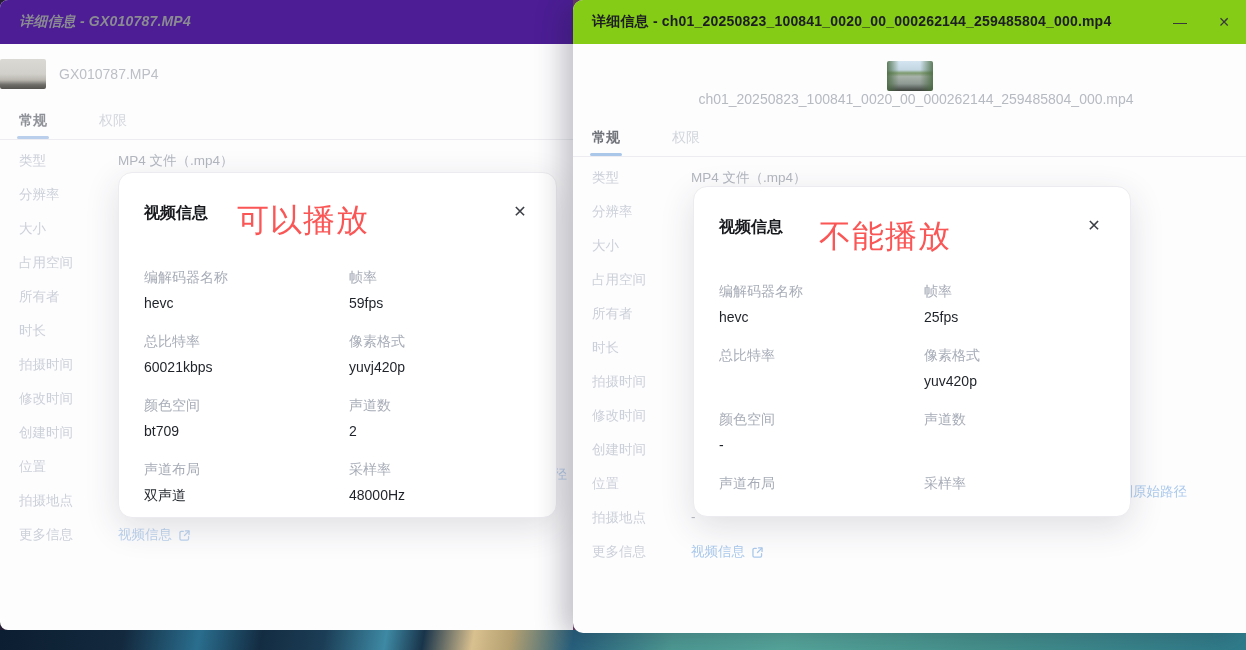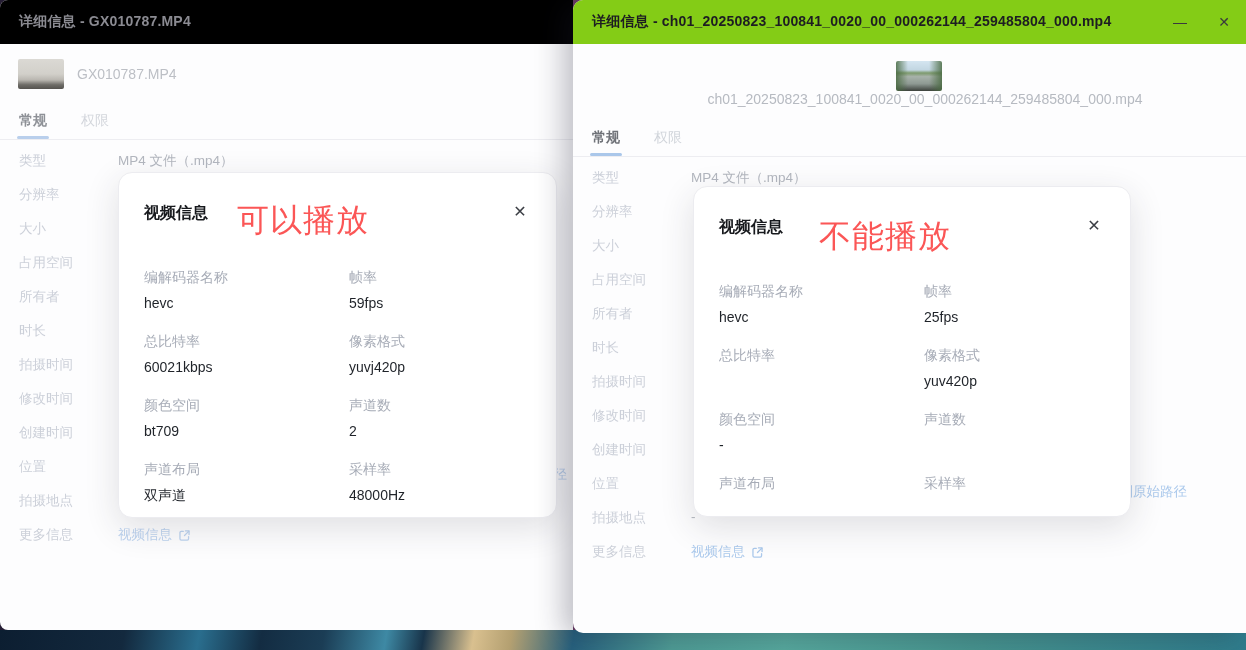--- a/index.html
+++ b/index.html
@@ -17,49 +17,49 @@
   }
 
   
   .window { position:absolute; background:#fdfdfe; }
   .titlebar { position:relative; height:44px; display:flex; align-items:center; }
   .win-title { padding-left:19px; font-size:14px; letter-spacing:.2px; white-space:nowrap; }
   .win-controls { position:absolute; right:0; top:0; height:44px; display:flex; align-items:center; }
   .win-btn { width:44px; height:30px; display:flex; align-items:center; justify-content:center;
              font-size:14px; color:#3a3a3e; cursor:default; }
 
-  .file-header { display:flex; align-items:center; padding-left:18px; }
+  .file-header { display:flex; align-items:center; }
   .thumb { width:46px; height:30px; border-radius:2px; flex:0 0 auto; }
   .thumb-left {
     background:linear-gradient(180deg,#dbd9d4 0%,#d2d0ca 50%,#b9b6b0 70%,#6e6c67 86%,#55534f 100%);
   }
   .thumb-right {
     background:
       linear-gradient(90deg,rgba(74,107,66,.85) 0%,rgba(74,107,66,0) 26%,rgba(74,107,66,0) 72%,rgba(74,107,66,.85) 100%),
       linear-gradient(180deg,#d4e5f0 0%,#c2d6e2 30%,#7d9a6d 40%,#a7b2aa 52%,#8e9993 76%,#3c413c 100%);
   }
   .file-name { margin-left:13px; font-size:14px; white-space:nowrap; overflow:hidden; }
 
-  .tabs { display:flex; gap:34px; padding-left:19px; }
+  .tabs { display:flex; gap:52px; padding-left:19px; }
   .tab { font-size:14px; padding-bottom:9px; position:relative; }
   .tab.active::after { content:""; position:absolute; left:-2px; right:-2px; bottom:0; height:3px;
                        border-radius:2px; background:#aac7ea; }
   .tabs-divider { height:1px; background:#ededf1; }
 
   .prows { position:relative; }
   .prow { position:relative; height:34px; display:flex; align-items:flex-start; padding-left:19px; }
   .plabel { width:99px; flex:0 0 auto; font-size:13.5px; color:#ccd0d9; }
   .pvalue { font-size:13.5px; color:#b3b7bf; white-space:nowrap; }
   .plink { font-size:13.5px; display:inline-flex; align-items:center; gap:6px; white-space:nowrap; }
   .path-link { position:absolute; top:50%; transform:translateY(-50%); }
   .ext-ico { width:13px; height:13px; display:inline-block; }
 
   
   #left-window { left:0; top:8; width:573px; height:630px; border-radius:8px 0 0 8px; }
-  #left-window .titlebar { background:#000000; border-radius:8px 0 0 0; }
+  #left-window .titlebar { background:#4c1d95; border-radius:8px 0 0 0;font-style:italic; }
   #left-window .win-title { font-weight:600; color:#8b8b92; }
   #left-window .file-name { color:#bcbfc5; }
   #left-window .tab.active { color:#8e9197; font-weight:700; }
   #left-window .tab.inactive { color:#d3d6dc; }
   #left-window .tab.active::after { background:#b9cfec; }
   #left-window .plink { color:#bdd3ef; }
 
   
   #right-window { left:573px; top:8; width:673px; height:633px; border-radius:10px 0 0 10px;
                   box-shadow:-10px 4px 28px rgba(30,30,50,.28); }

